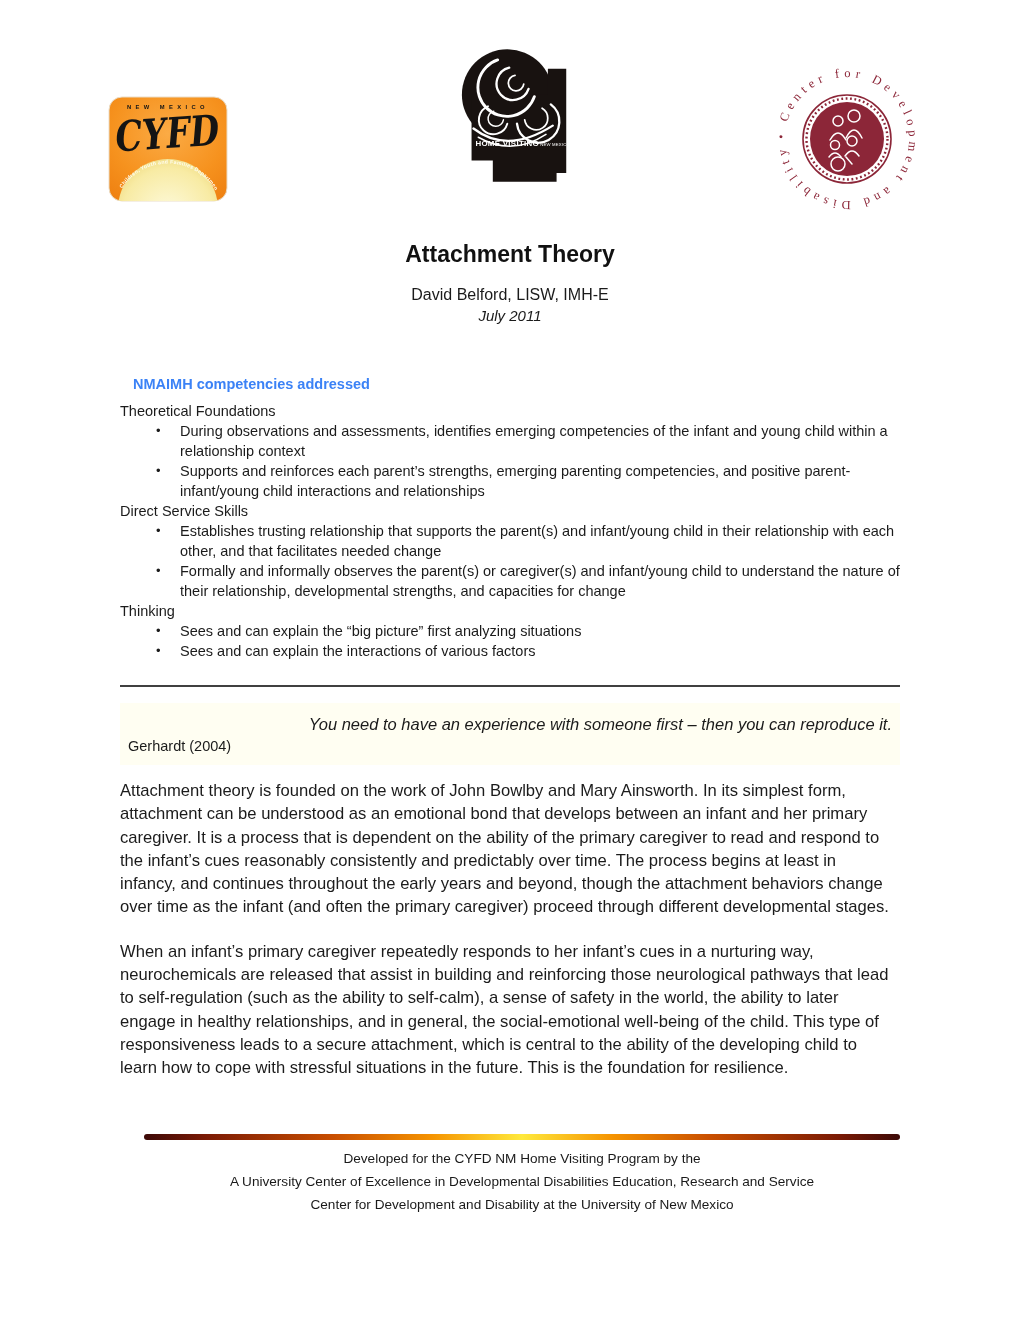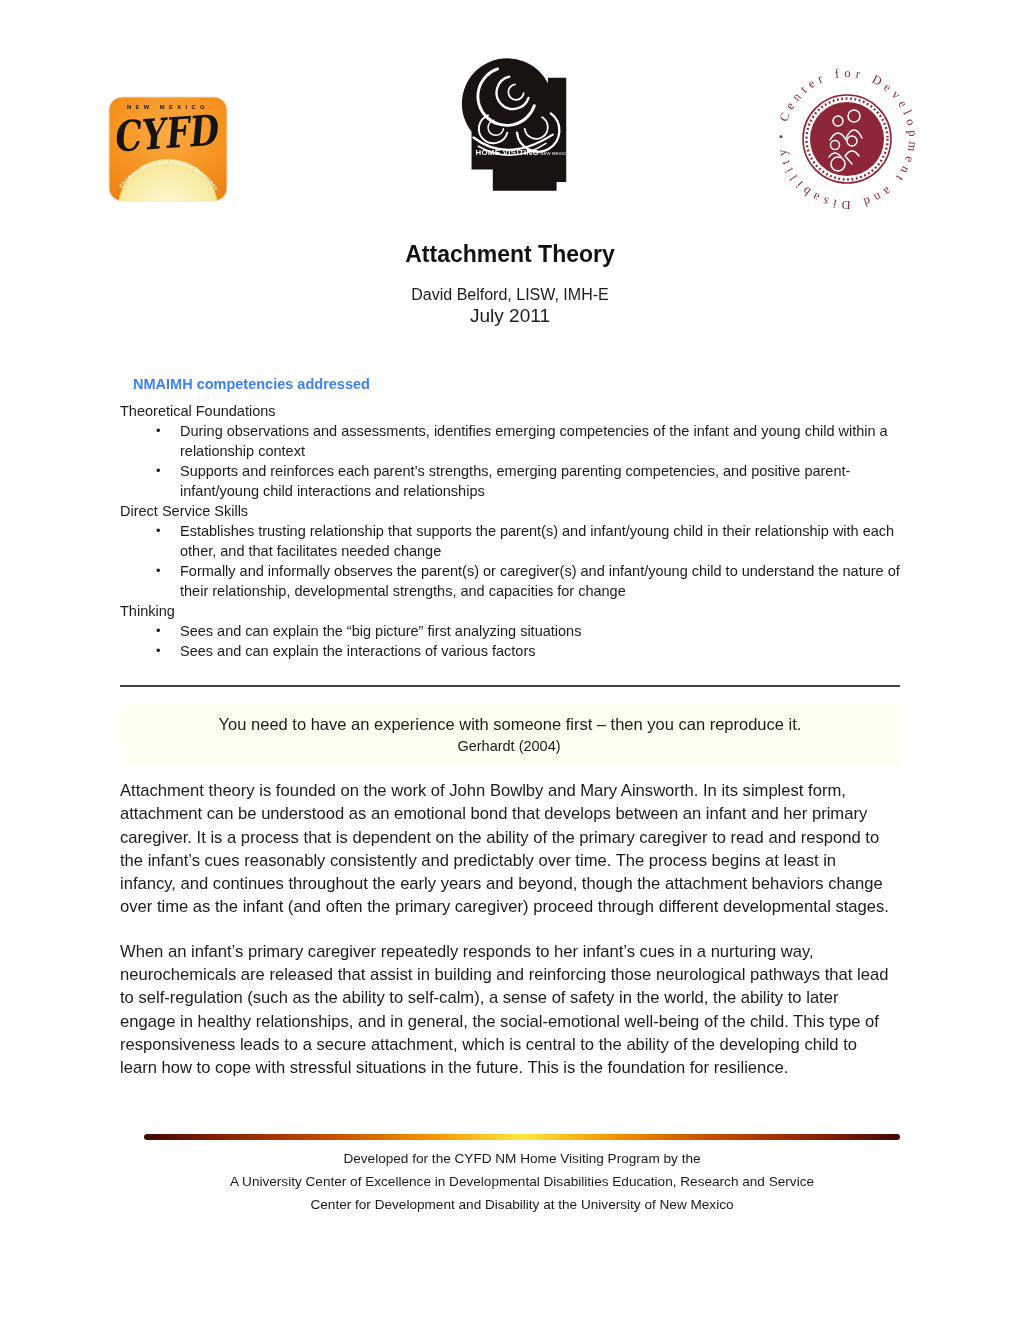--- a/index.html
+++ b/index.html
@@ -2,43 +2,43 @@
 <html><head>
 <meta charset="utf-8">
 <style>
   html,body{margin:0;padding:0;background:#ffffff;}
   .page{position:relative;width:1020px;height:1320px;margin:0 auto;background:#ffffff;
         font-family:"Liberation Sans",sans-serif;color:#1b1b1b;overflow:hidden;}
 
   
   .logos{position:relative;height:225px;}
   .logo-cyfd{position:absolute;left:108px;top:96px;width:120px;height:106px;}
-  .logo-hv{position:absolute;left:459px;top:53px;width:114px;height:142px;}
+  .logo-hv{position:absolute;left:459px;top:44px;width:114px;height:142px;}
   .logo-cdd{position:absolute;left:772px;top:64px;width:150px;height:150px;}
   .logo-cyfd svg,.logo-hv svg,.logo-cdd svg{display:block;width:100%;height:100%;}
 
   
   .titleblock{margin-top:3px;text-align:center;}
   .titleblock h1{margin:16px;font-size:23px;line-height:27px;font-weight:bold;color:#111;}
   .author{font-size:16px;line-height:21px;}
-  .date{font-size:19px;line-height:22px;}
+  .date{font-size:15px;line-height:22px;font-style:italic;}
 
   
   .competencies{margin:47px 120px 0;font-size:14.5px;line-height:20px;color:#1b1b1b;}
   .competencies h2{margin:0 13px 7px;font-size:14.5px;line-height:20px;font-weight:bold;color:#3b82f6;}
   .group-label{line-height:20px;}
   .competencies ul{list-style:none;margin:0;padding:0;}
   .competencies li{position:relative;padding-left:60px;line-height:20px;}
   .blt{position:absolute;left:36px;top:0;font-size:13px;}
 
   
   .divider{margin:24px 120px 0;border:none;border-top:2px solid #404040;height:0;}
   .quote{margin:16px 120px 0;background:#fffef2;padding:10px 8px 4px;}
-  .quote-text{font-size:16.5px;line-height:22px;text-align:center;}
-  .quote-attr{font-size:14.5px;line-height:18px;text-align:center;padding:2px 2px 6px 0;}
+  .quote-text{font-style:italic;font-size:16.5px;line-height:22px;text-align:right;}
+  .quote-attr{font-size:14.5px;line-height:18px;text-align:left;padding:2px 2px 6px 0;}
 
   
   p.bodytext{margin:14px 130px 0 120px;font-size:16.6px;line-height:23.3px;color:#1b1b1b;}
   p.bodytext + p.bodytext{margin-top:21px;}
 
   
   .pagefooter{margin-top:54px;padding-left:24px;}
   .grad-bar{margin:0 120px;height:6px;border-radius:3px;
     background:linear-gradient(90deg,#3d0a08 0%,#7a1a05 8%,#c84e00 25%,#f59300 38%,
                #ffe93c 50%,#f59300 62%,#c84e00 75%,#7a1a05 92%,#3d0a08 100%);}

